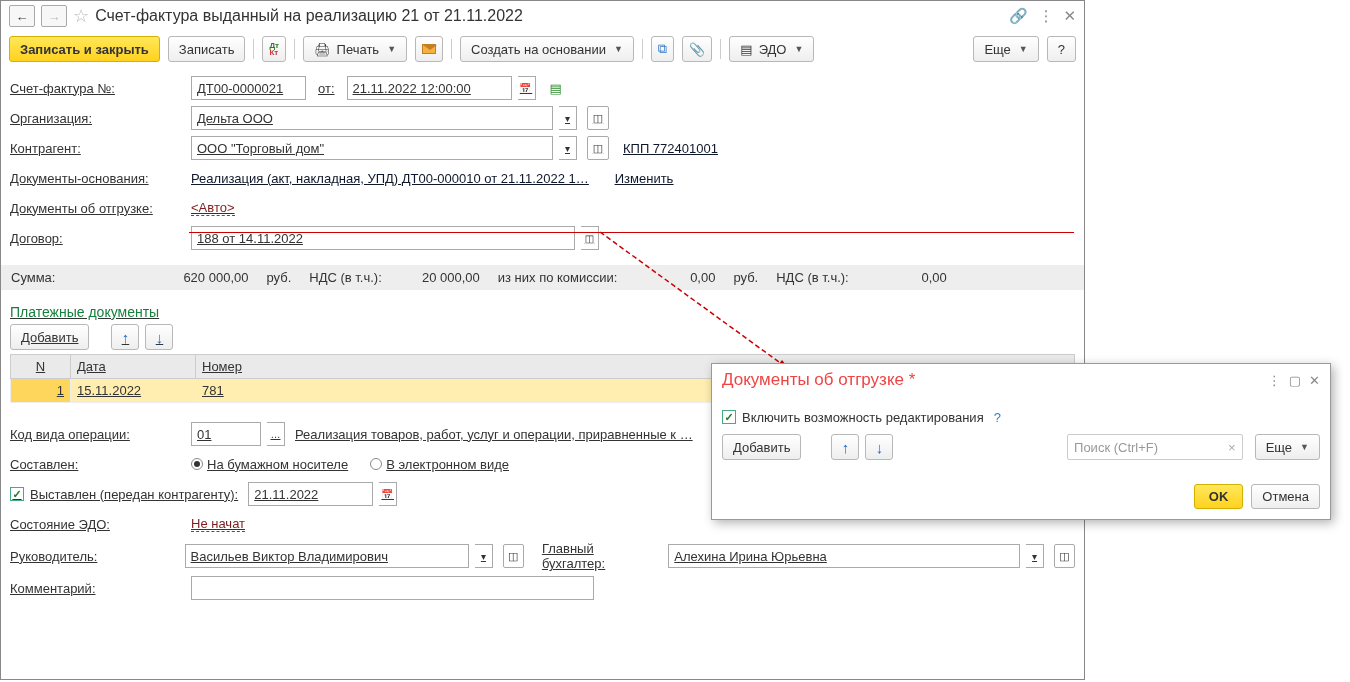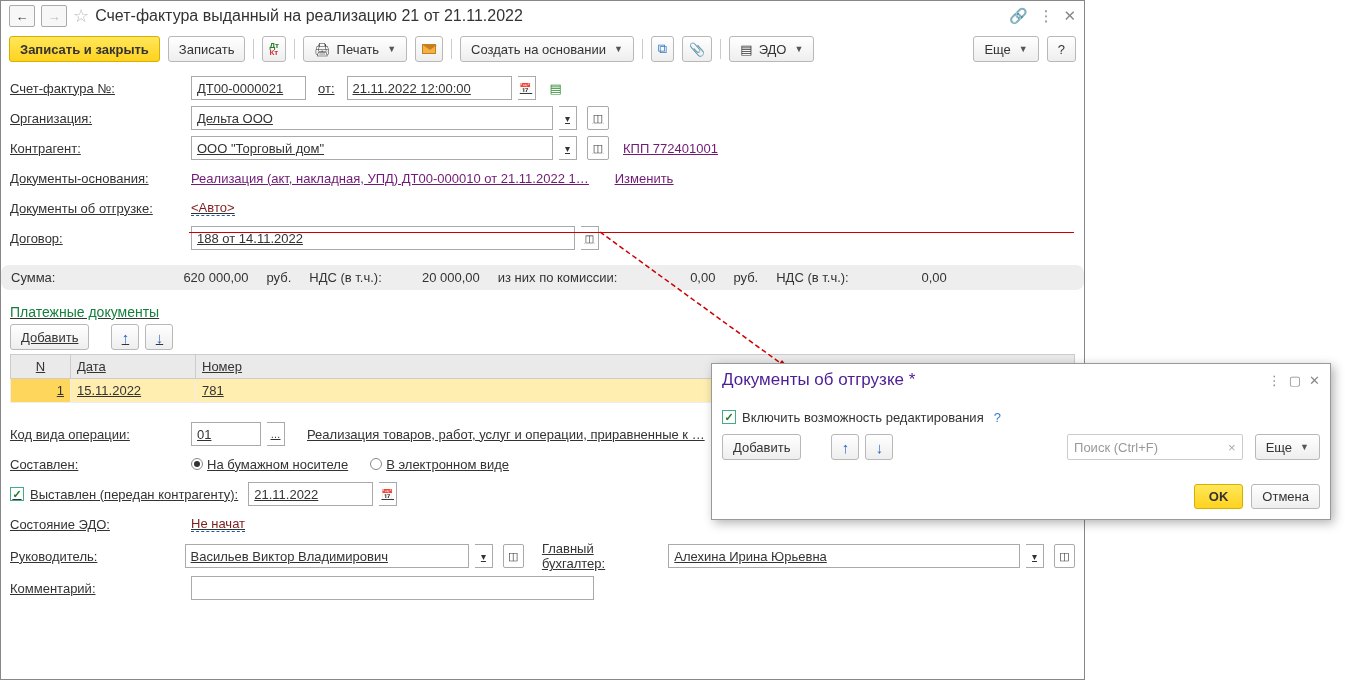--- a/index.html
+++ b/index.html
@@ -16,39 +16,39 @@
 .btn-yellow { background:linear-gradient(#ffe75a,#ffd21f); border-color:#d4b000; font-weight:bold; }
 .btn.ico { padding:0 6px; }
 .sep-v { width:1px; height:20px; background:#ccc; }
 .caret { font-size:9px; color:#555; margin-left:2px;}
 .form { padding:4px 9px;text-decoration:underline; }
 .row { display:flex; align-items:center; margin:4px 0; min-height:26px; gap:6px;}
 .lbl { width:175px; }
 .input { height:24px; border:1px solid #aaa; padding:0 5px; display:flex; align-items:center; background:#fff; }
 .dd-btn { width:18px; height:24px; border:1px solid #aaa; border-left:none; background:#fff; display:inline-flex; align-items:center; justify-content:center; font-size:10px; cursor:pointer;}
 .open-btn { width:22px; height:24px; border:1px solid #aaa; margin-left:4px; background:#fff; display:inline-flex; align-items:center; justify-content:center; font-size:11px; cursor:pointer; border-radius:2px;}
-.link { color:#701a75; text-decoration:underline; cursor:pointer; }
+.link { color:#0f172a; text-decoration:underline; cursor:pointer; }
 .dashed {border-bottom:1px dashed #1a5caa; text-decoration:none; color:#7f1d1d;}
-.sum-row { background:#eee; display:flex; padding:5px 10px; gap:18px; align-items:center; margin-top:6px;border-radius:8px;}
+.sum-row { background:#eee; display:flex; padding:5px 10px; gap:18px; align-items:center; margin-top:6px;}
 .sum-val{ text-align:right; min-width:80px; display:inline-block;}
 .section-h { color:#15803d; font-size:14px; margin:10px 0 4px;}
 .arrow-btn { width:28px; height:26px; border:1px solid #b8b8b8; background:linear-gradient(#fff,#eee); border-radius:3px; display:inline-flex; align-items:center; justify-content:center; cursor:pointer; font-size:14px;}
 .tbl { border:1px solid #ccc; width:100%; border-collapse:collapse; }
 .tbl th { background:#eaeaea; border:1px solid #ccc; padding:4px 6px; font-weight:normal; text-align:left; }
 .tbl td { border:1px solid #eee; padding:4px 6px; }
 .tbl tr.hl { background:#ffeeb0; }
 .tbl tr.hl td:first-child{background:#ffd65c;}
 .radio { display:inline-flex; align-items:center; gap:4px; margin-right:16px;}
 .checkbox { width:14px; height:14px; border:1px solid #4a8; display:inline-flex; align-items:center; justify-content:center; color:#2a7a2a; font-weight:bold; font-size:11px;}
 .redlink{position:absolute; left:188px; right:10px; top:231px; border-top:1.5px solid #c00;}
 svg.connector { position:absolute; left:0; top:0; pointer-events:none; z-index:5; }
 
 .popup { position:absolute; left:711px; top:363px; width:620px; background:#fff; border:1px solid #999; box-shadow:3px 3px 10px rgba(0,0,0,0.3); z-index:10;}
 .popup .pp-head {display:flex; align-items:center; padding:6px 10px; gap:8px;}
-.popup .pp-title {flex:1; color:#4c1d95; font-size:17px;}
+.popup .pp-title {flex:1; color:#ef4444; font-size:17px;}
 .popup .pp-body {padding:4px 10px 10px;}
 .popup .search {flex:1; height:26px; border:1px solid #ccc; color:#999; padding:0 6px; display:flex; align-items:center; justify-content:space-between; border-radius:2px;}
 .popup .pp-tbl {width:100%; border-collapse:collapse; margin-top:6px; border:1px solid #ccc;}
 .popup .pp-tbl th{background:#eaeaea; border:1px solid #ccc; padding:5px 6px; font-weight:normal; text-align:left;}
 .popup .pp-tbl td{padding:5px 6px; background:#ffefb8; border-bottom:1px solid #e5d69a;}
 .popup .pp-tbl td.first{background:#ffd65c; width:100px;}
 .popup .pp-foot{display:flex; justify-content:flex-end; gap:8px; padding:10px;}
 .ok-btn{background:linear-gradient(#ffe75a,#ffd21f); border:1px solid #d4b000; font-weight:bold; padding:4px 14px; border-radius:3px; cursor:pointer;}
 .cancel-btn{background:linear-gradient(#fff,#eee); border:1px solid #b8b8b8; padding:4px 10px; border-radius:3px; cursor:pointer;}
 .ico-atdt{display:inline-flex;flex-direction:column;font-size:8px;line-height:7px;font-weight:bold;}
@@ -182,21 +182,21 @@
         <td>15.11.2022</td>
         <td>781</td>
       </tr>
     </tbody>
       </table>
 
     <div class="row" style="margin-top:18px">
       <span class="lbl">Код вида операции:</span>
       <span class="input" style="width:70px">01</span>
       <span class="dd-btn">…</span>
-      <span style="margin-left:16px">Реализация товаров, работ, услуг и операции, приравненные к …</span>
+      <span style="margin-left:4px">Реализация товаров, работ, услуг и операции, приравненные к …</span>
     </div>
     <div class="row">
       <span class="lbl">Составлен:</span>
       <label class="radio">
           <span style="width:12px;height:12px;border:1px solid #888;border-radius:50%;display:inline-flex;align-items:center;justify-content:center">
             <span style="width:6px;height:6px;background:#333;border-radius:50%"></span>
           </span>
           <span>На бумажном носителе</span>
         </label>
       <label class="radio">

